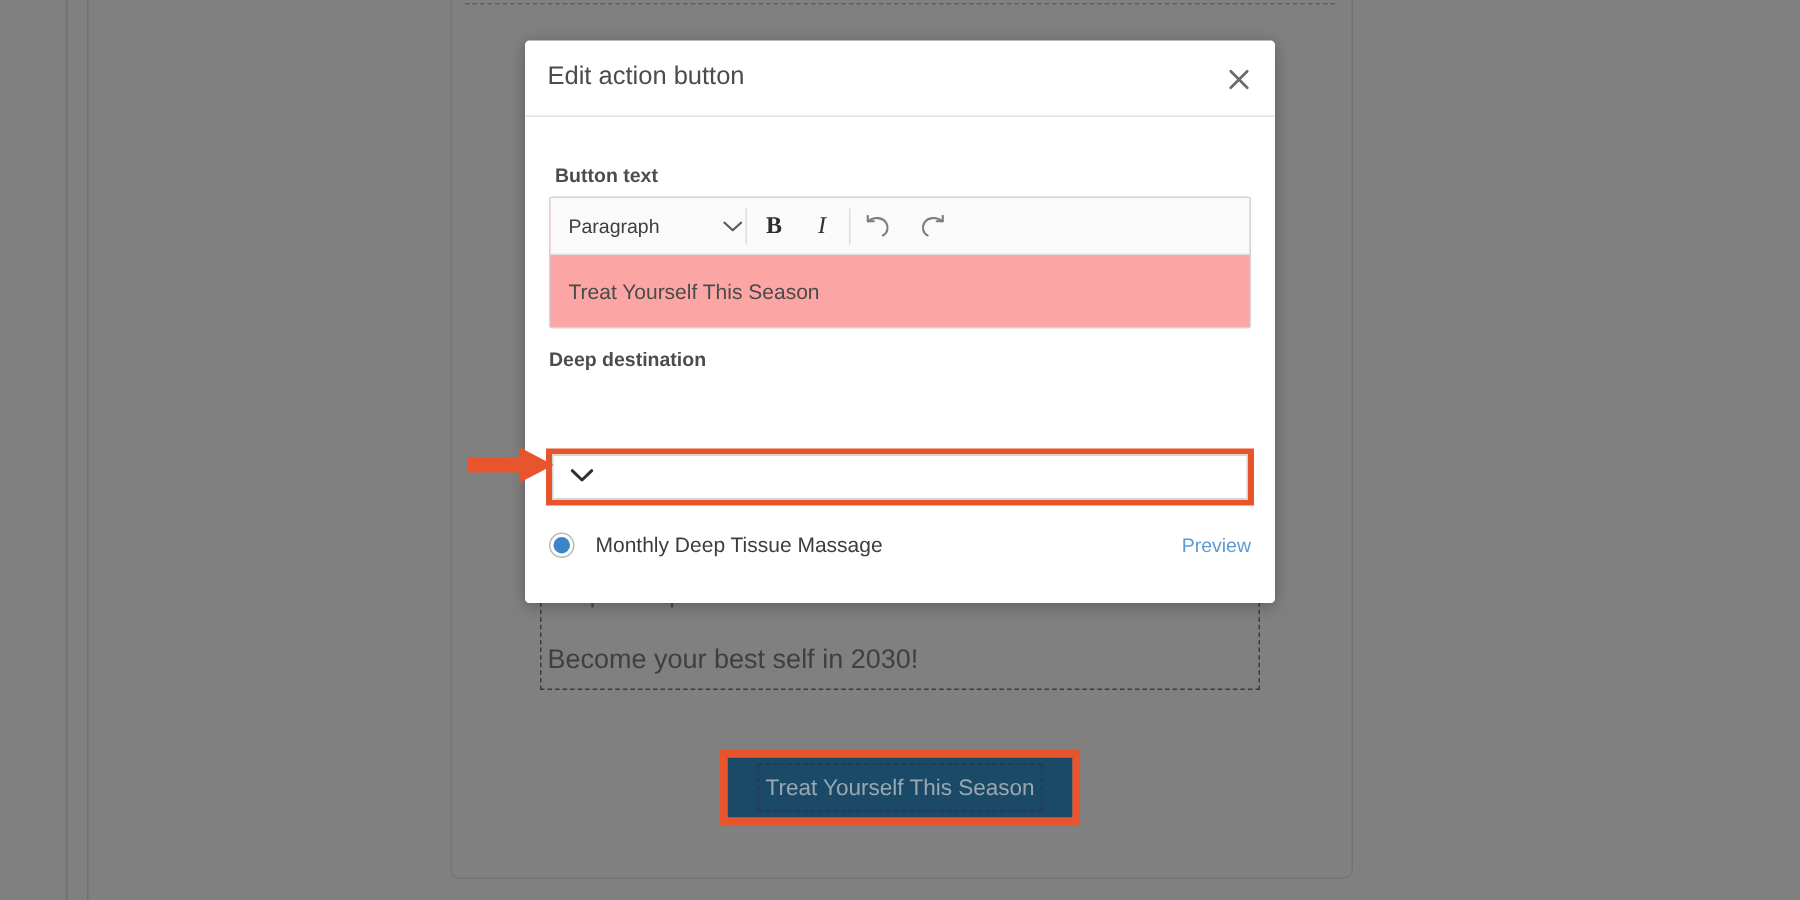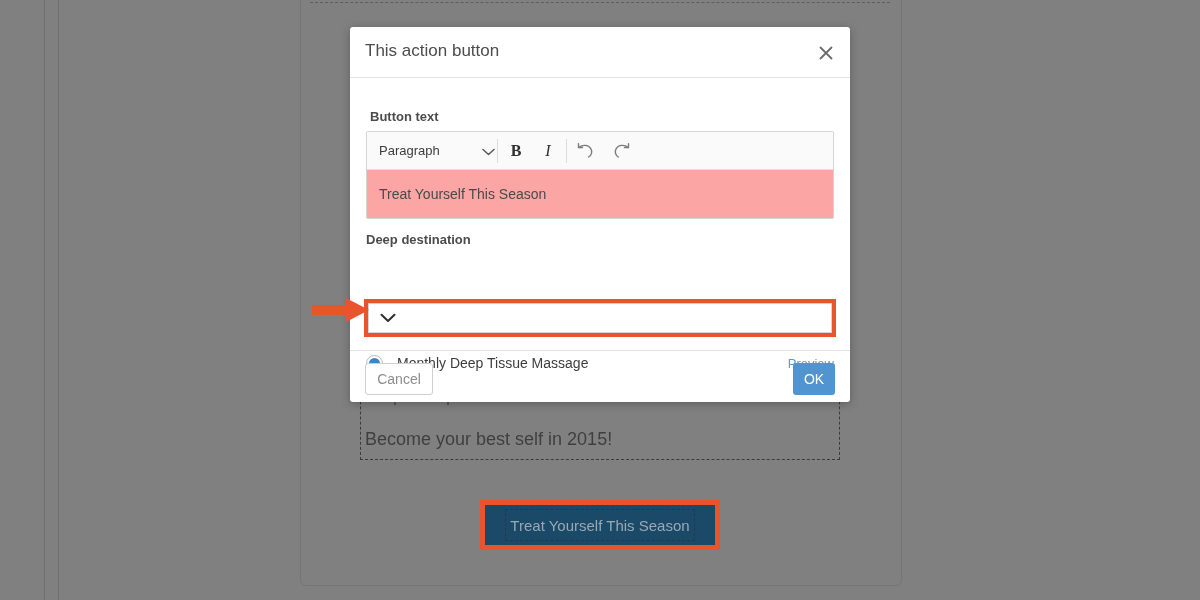--- a/index.html
+++ b/index.html
@@ -366,34 +366,34 @@
 
   <div class="rail-line a"></div>
   <div class="rail-line b"></div>
 
   <div id="editor-card"></div>
 
   <div id="top-dashed-rule"></div>
 
   <div id="behind-text-block">
     <div id="behind-text-line-1">simple steps.</div>
-    <div id="behind-text-line-2">Become your best self in 2015!</div>
+    <div id="behind-text-line-2">Become your best self in 2030!</div>
   </div>
 
   <div id="cta-button">
     <div id="cta-button-inner">
       <span id="cta-button-label">Treat Yourself This Season</span>
     </div>
   </div>
   <div id="cta-annotation"></div>
 
   <div id="modal">
 
     <div id="modal-header">
-      <div id="modal-title">This action button</div>
+      <div id="modal-title">Edit action button</div>
       <div id="modal-close-button">
         <svg width="14" height="14" viewBox="0 0 14 14" aria-hidden="true">
           <path d="M1.5 1.5 L12.5 12.5 M12.5 1.5 L1.5 12.5" stroke="#6b6b6b" stroke-width="1.8" stroke-linecap="round"></path>
         </svg>
       </div>
     </div>
 
     <div id="modal-body">
 
       <div class="field-label" id="button-text-label">Button text</div>
@@ -443,24 +443,20 @@
       </div>
 
       <div id="link-option-row">
         <span id="link-option-radio"></span>
         <span id="link-option-label">Monthly Deep Tissue Massage</span>
         <span id="link-preview-link">Preview</span>
       </div>
 
     </div>
 
-    <div id="modal-footer">
-      <button id="cancel-button">Cancel</button>
-      <button id="ok-button">OK</button>
-    </div>
 
   </div>
 
   <div id="annotation-arrow">
     <svg width="58" height="28" viewBox="0 0 58 28" aria-hidden="true">
       <path d="M0 9 L34 9 L34 2 L57 14 L34 26 L34 19 L0 19 Z" fill="#e8552d"></path>
     </svg>
   </div>
 
 </div>

